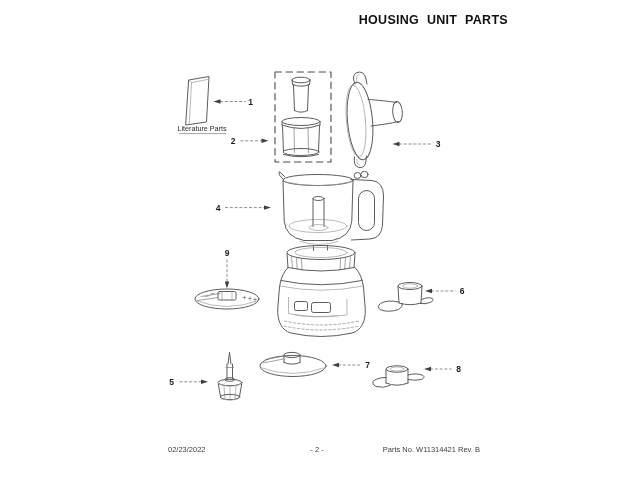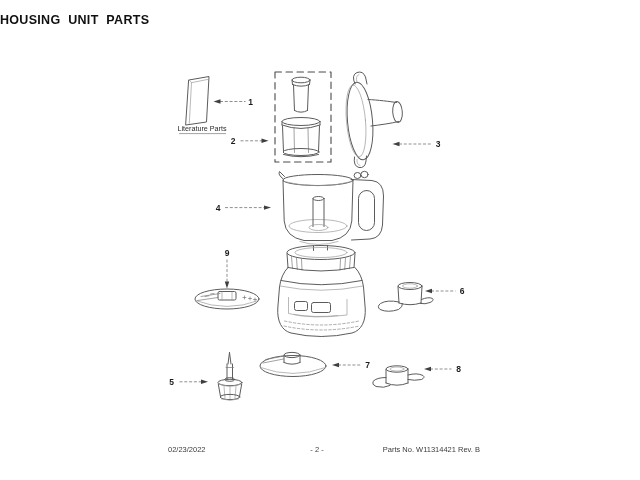--- a/index.html
+++ b/index.html
@@ -1,21 +1,21 @@
 <!DOCTYPE html>
 <html><head>
 <meta charset="utf-8">
 <style>
   html,body { margin:0; padding:0; }
   body {
     width:640px; height:480px; background:#ffffff; position:relative; overflow:hidden;
     font-family:"Liberation Sans", sans-serif;
   }
   .title {
-    position:absolute; top:13px; left:0; width:508px; text-align:left;
+    position:absolute; top:13px; left:0; width:508px; text-align:right;
     font-size:12.5px; font-weight:700; color:#101010; letter-spacing:.3px; word-spacing:4px;
   }
   .footer-item { position:absolute; font-size:7.5px; color:#3c3c3c; white-space:nowrap; }
   #footer-date   { left:168px; top:445px; }
   #footer-page   { left:287px; top:445px; width:60px; text-align:center; }
   #footer-partno { right:160px; top:445px; }
   svg.diagram { position:absolute; left:0; top:0; }
   
   .ol   { fill:none; stroke:#5c5c5c; stroke-width:1; stroke-linecap:round; stroke-linejoin:round; }
   .faint{ fill:none; stroke:#9b9b9b; stroke-width:.7; }

